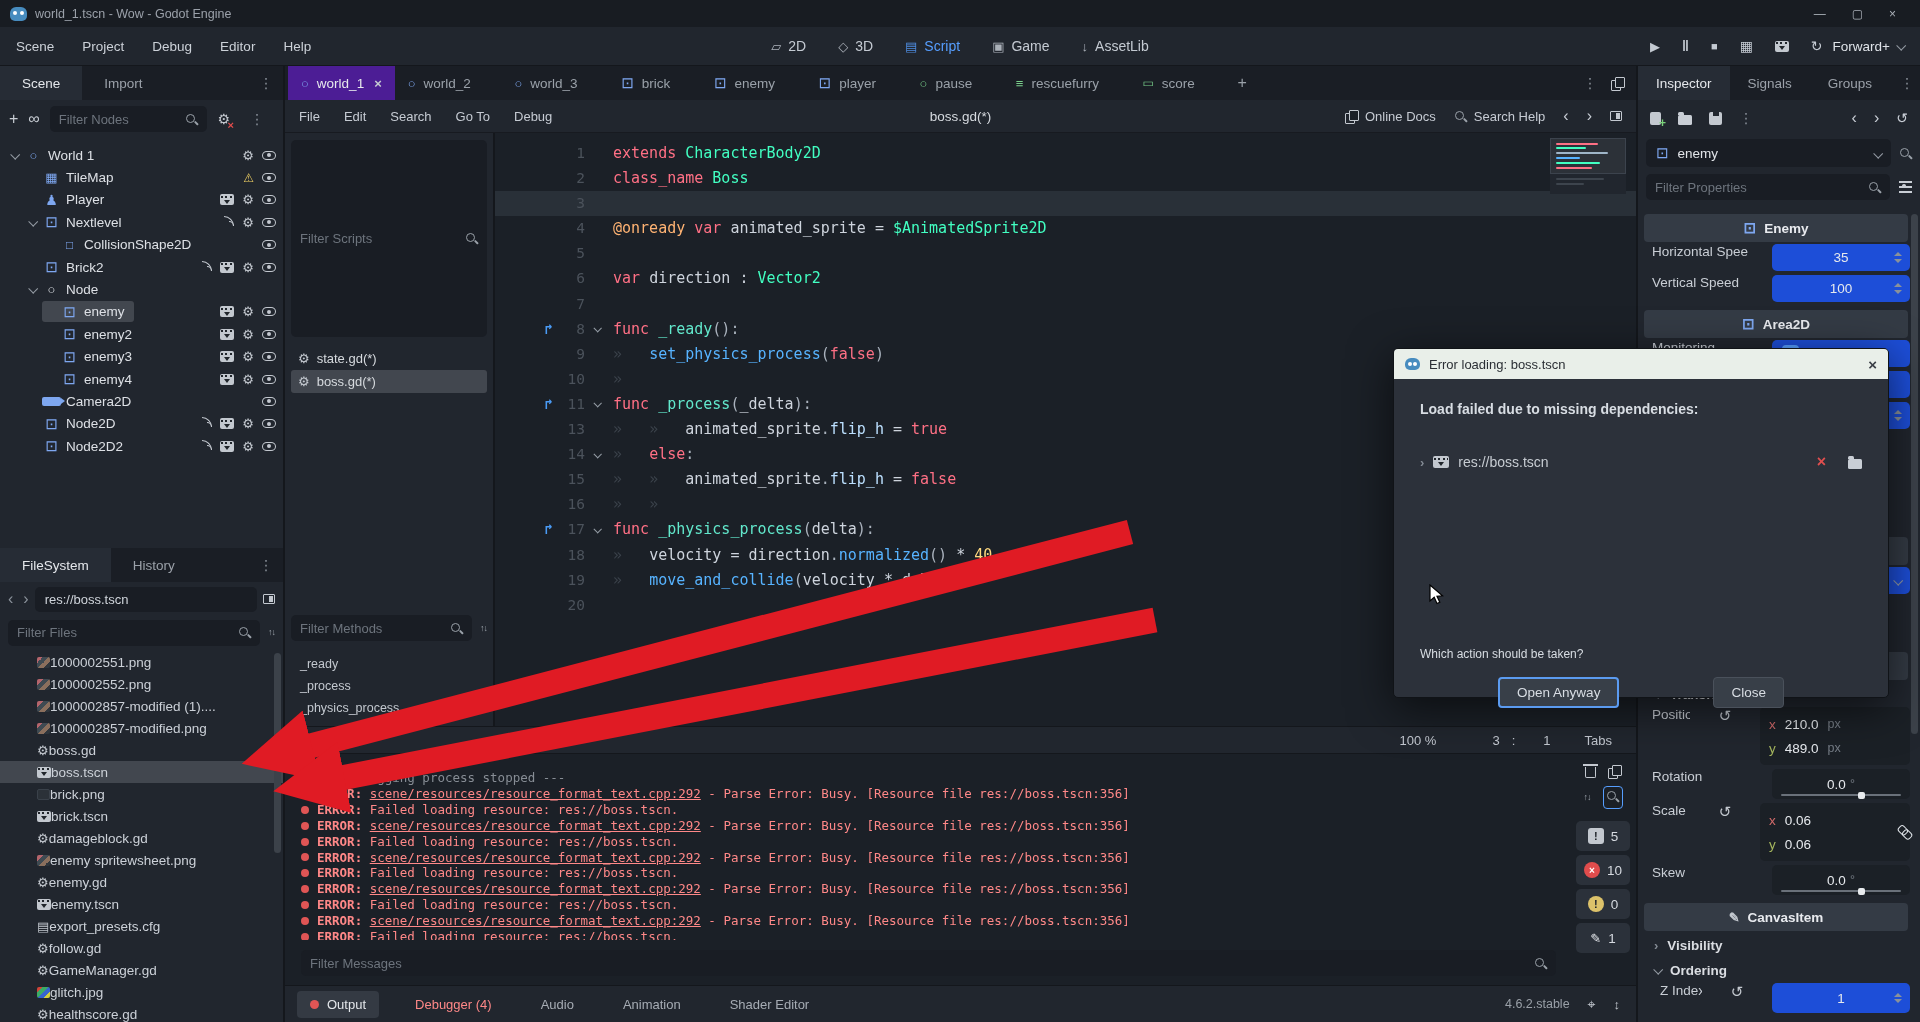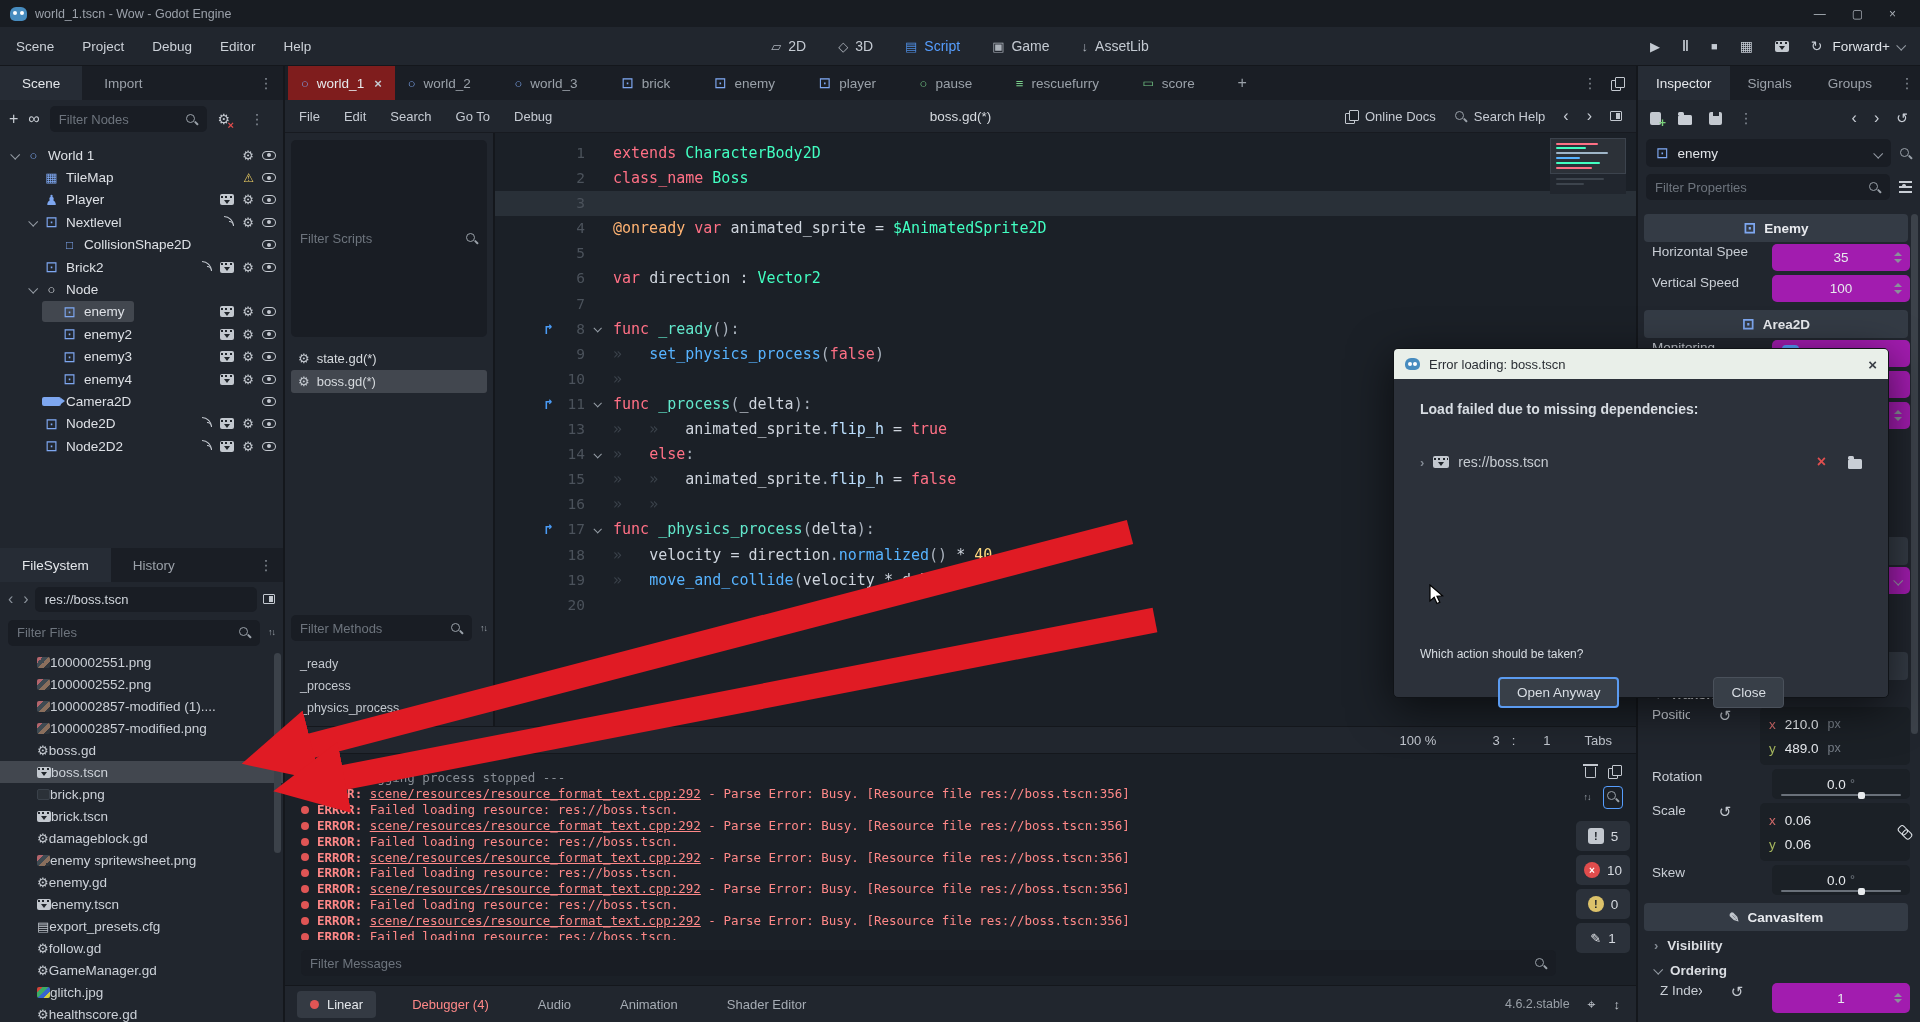--- a/index.html
+++ b/index.html
@@ -134,21 +134,21 @@
   .fs-filter{height:33px;display:flex;align-items:center;gap:8px;padding:0 8px;flex:0 0 auto}
   .fs-list{flex:1;overflow:hidden;position:relative;padding-top:2px}
   .f-row{height:22px;display:flex;align-items:center;padding-left:37px;}
   .f-row.sel{background:#42474f}
   .f-label{font-size:13.5px;color:#ccd1d8;white-space:nowrap;overflow:hidden}
   .fs-scroll{position:absolute;right:2px;top:4px;width:7px;height:200px;background:#3c424a;border-radius:4px}
 
   
   .scene-tabs{height:34px;background:#1a1e25;display:flex;align-items:stretch;padding-left:3px;flex:0 0 auto}
   .s-tab{display:flex;align-items:center;gap:8px;padding:0 13px;color:#9aa1a9;font-size:13.5px;white-space:nowrap}
-  .s-tab.active{background:#7f1d1d;color:#e6e9ec}
+  .s-tab.active{background:#4c1d95;color:#e6e9ec}
   .s-x{color:#c6cbd2;font-size:13px;font-weight:bold;margin-left:2px}
   .s-plus{display:flex;align-items:center;padding:0 12px;color:#9aa1a9;font-size:16px}
   .st-right{margin-left:auto;display:flex;align-items:center;gap:14px;padding-right:12px;color:#9aa1a9}
   .script-menu{height:33px;display:flex;align-items:center;padding:0 14px;gap:24px;font-size:13px;color:#c6cbd3;border-bottom:1px solid #171a20;position:relative;flex:0 0 auto}
   .sm-title{position:absolute;left:50%;transform:translateX(-50%);color:#d6dadf;font-size:13.5px}
   .sm-right{margin-left:auto;display:flex;gap:18px;align-items:center;color:#c6cbd3}
   .sm-link{display:flex;gap:7px;align-items:center}
   .script-body{flex:1;display:flex;min-height:0}
   .script-side{width:210px;border-right:2px solid #14171c;display:flex;flex-direction:column;padding:7px 6px}
   .sc-row{height:23px;display:flex;align-items:center;gap:7px;padding:0 7px;font-size:13px;color:#d6dade;border-radius:3px}
@@ -198,21 +198,21 @@
   
   .insp-toolbar{height:36px;display:flex;align-items:center;gap:17px;padding:0 12px;flex:0 0 auto}
   .insp-toolbar .sp{flex:1}
   .node-sel-row{display:flex;align-items:center;gap:8px;padding:0 8px;height:34px;flex:0 0 auto}
   .node-sel{flex:1;background:#191d24;border-radius:5px;height:28px;display:flex;align-items:center;gap:9px;padding:0 10px;color:#e2e5e9;font-size:13.5px}
   .insp-filter{height:34px;display:flex;align-items:center;gap:9px;padding:0 8px;flex:0 0 auto}
   .insp-scroll{flex:1;overflow:hidden;position:relative;padding:6px 10px 0 4px}
   .cat{height:28px;margin:4px 2px 2px;background:#343b45;border-radius:4px;display:flex;align-items:center;justify-content:center;gap:8px;font-weight:bold;color:#e8eaee;font-size:13.5px}
   .prow{display:flex;min-height:31px;padding:0 0 0 10px;gap:24px}
   .plabel{flex:1;font-size:13.5px;color:#c9ced5;white-space:nowrap;overflow:hidden}
-  .pbox{width:138px;background:#a21caf;border-radius:5px;height:27px;display:flex;align-items:center;justify-content:center;position:relative;font-size:13.5px;color:#e6e9ed;flex:0 0 auto}
+  .pbox{width:138px;background:#1d4ed8;border-radius:5px;height:27px;display:flex;align-items:center;justify-content:center;position:relative;font-size:13.5px;color:#e6e9ed;flex:0 0 auto}
   .pbox.h34{height:30px}
   .spin{position:absolute;right:8px;display:flex;flex-direction:column;gap:2.5px}
   .spin::before{content:"";border-left:4px solid transparent;border-right:4px solid transparent;border-bottom:4.5px solid #8a919a}
   .spin::after{content:"";border-left:4px solid transparent;border-right:4px solid transparent;border-top:4.5px solid #8a919a}
   .chk{width:17px;height:17px;background:#569eff;border-radius:4px;position:relative;flex:0 0 auto}
   .chk::after{content:"";position:absolute;left:5px;top:2.5px;width:5px;height:8px;border-right:2px solid #fff;border-bottom:2px solid #fff;transform:rotate(40deg)}
   .pbox.left{justify-content:flex-start;padding-left:10px;gap:9px}
   .ddchev{position:absolute;right:9px}
   .grp{height:25px;display:flex;align-items:center;gap:9px;padding-left:12px;font-weight:bold;color:#dadde2;font-size:13.5px}
   .vecbox{width:150px;background:#1b2026;border-radius:5px;height:58px;display:flex;flex-direction:column;justify-content:space-around;padding:5px 9px;position:relative;flex:0 0 auto}
@@ -1017,21 +1017,21 @@
               </div>
             </div>
         </div>
       </div>
 
       <div class="bottom-bar">
         <span style="display:flex;gap:6px">
 
         <span class="b-tab active">
               <span class="b-dot"></span>
-              <span>Linear</span>
+              <span>Output</span>
             </span>
             <span class="b-tab red">
               <span class="b-dot" style="visibility: hidden;"></span>
               <span>Debugger (4)</span>
             </span>
             <span class="b-tab">
               <span class="b-dot" style="visibility: hidden;"></span>
               <span>Audio</span>
             </span>
             <span class="b-tab">

